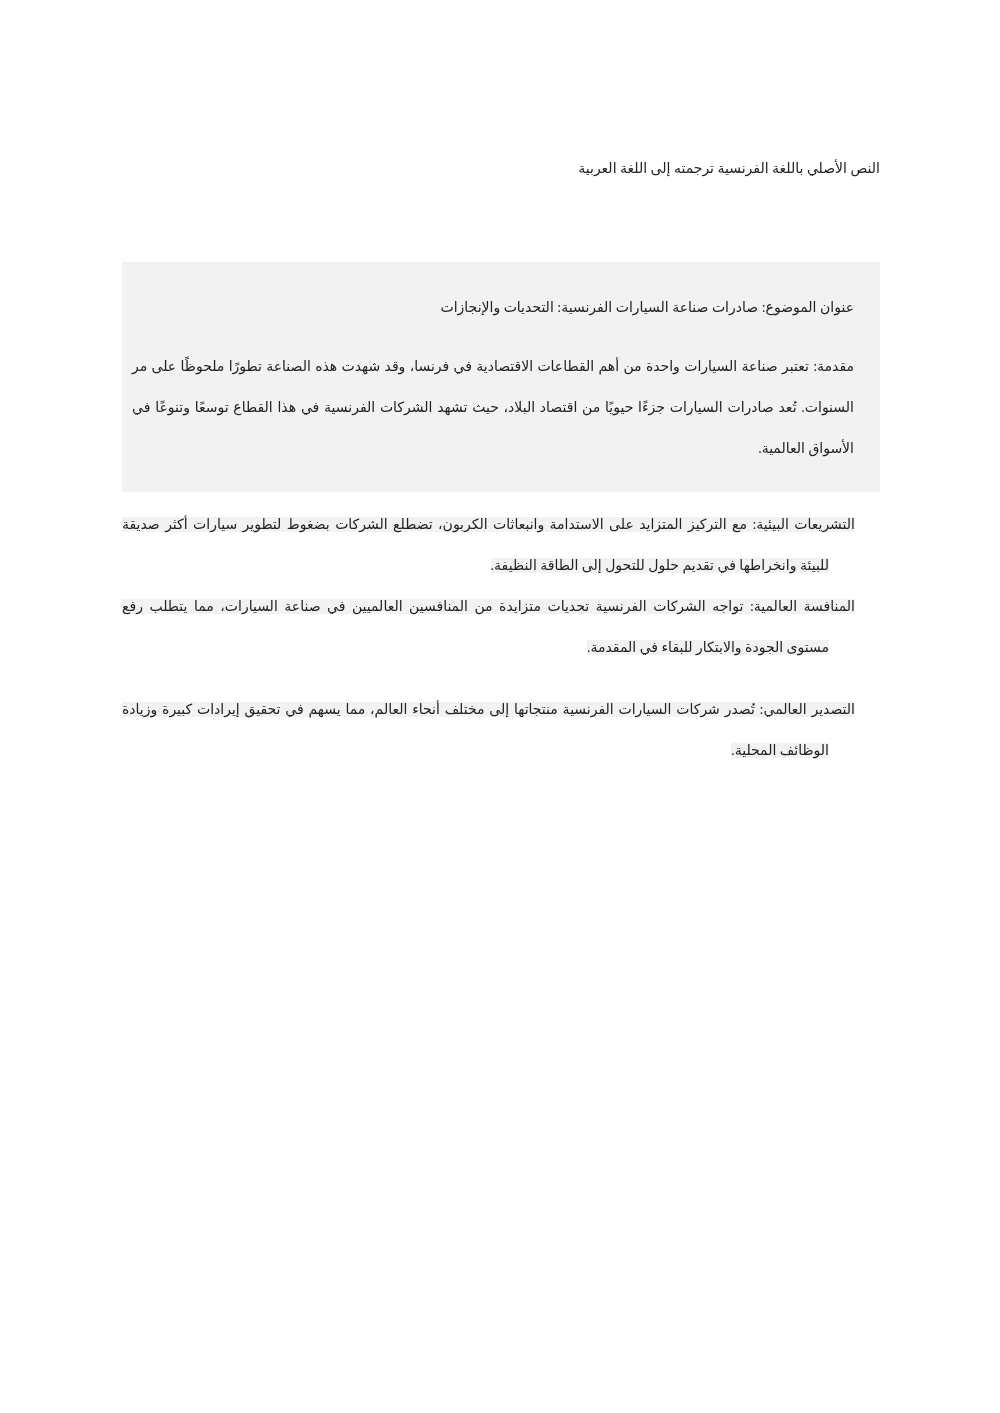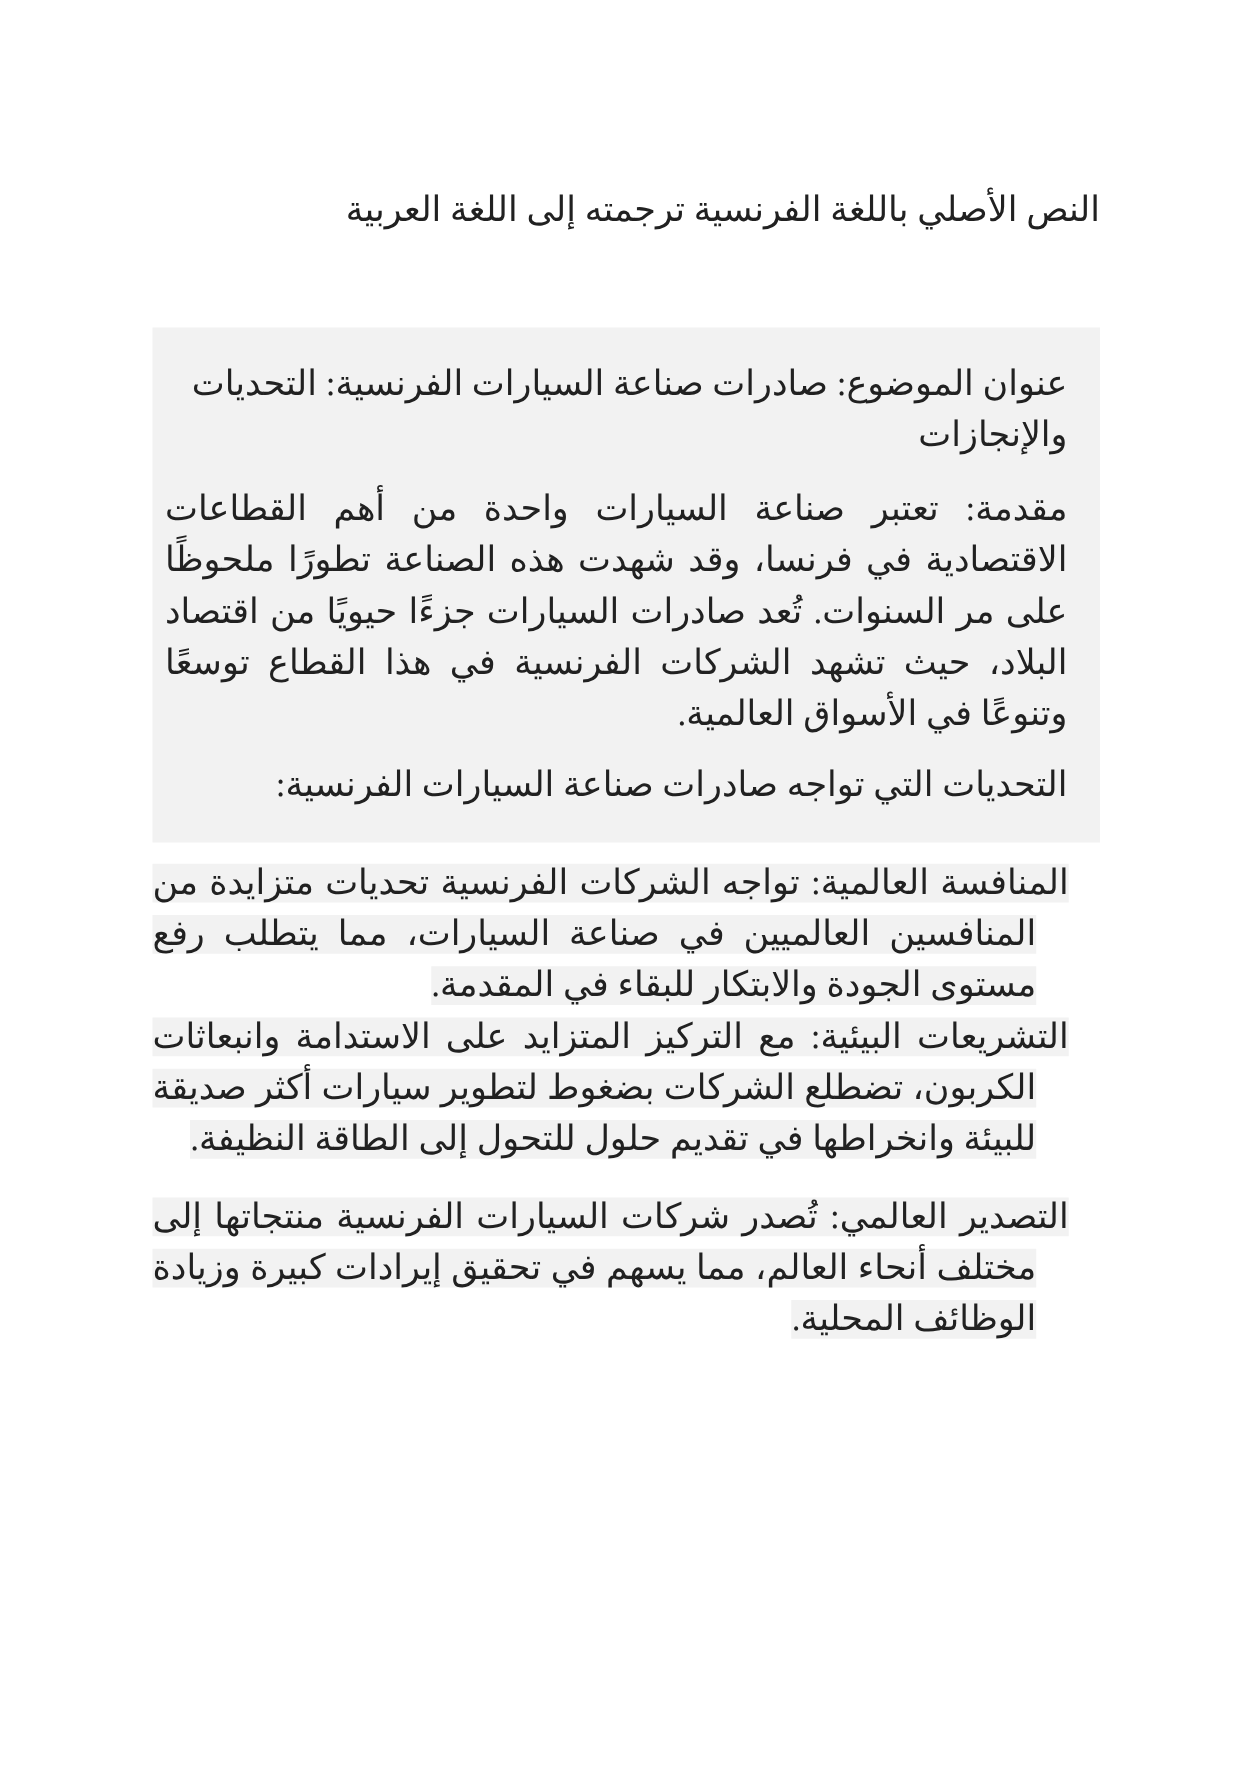--- a/index.html
+++ b/index.html
@@ -6,21 +6,21 @@
   .page{
     position:relative;
     width:1000px;
     height:1413px;
     background:var(--page-bg,#ffffff);
     box-sizing:border-box;
     padding:148px 120px 0 122px;
     direction:rtl;
     unicode-bidi:embed;
     font-family:"Liberation Serif","DejaVu Serif","DejaVu Sans",serif;
-    font-size:28px;
+    font-size:14px;
     line-height:41px;
     color:var(--text-color,#212121);
     overflow:hidden;
   }
   .doc-title{
     margin:0 0 73px 0;
     text-align:right;
     white-space:nowrap;
   }
   .shade-block{
@@ -53,26 +53,25 @@
 </head>
 <body>
 
 <div class="page" style="--hl: #f2f2f2; --text-color: #212121; --page-bg: #ffffff;">
 
   <p class="doc-title">النص الأصلي باللغة الفرنسية ترجمته إلى اللغة العربية</p>
 
   <div class="shade-block">
     <p class="heading">عنوان الموضوع: صادرات صناعة السيارات الفرنسية: التحديات والإنجازات</p>
     <p class="intro">مقدمة: تعتبر صناعة السيارات واحدة من أهم القطاعات الاقتصادية في فرنسا، وقد شهدت هذه الصناعة تطورًا ملحوظًا على مر السنوات. تُعد صادرات السيارات جزءًا حيويًا من اقتصاد البلاد، حيث تشهد الشركات الفرنسية في هذا القطاع توسعًا وتنوعًا في الأسواق العالمية.</p>
-    <p class="sub-heading">التحديات التي تواجه صادرات صناعة السيارات الفرنسية:</p>
   </div>
 
   <div class="items challenges">
+    <p class="item"><span class="hl">التشريعات البيئية: مع التركيز المتزايد على الاستدامة وانبعاثات الكربون، تضطلع الشركات بضغوط لتطوير سيارات أكثر صديقة للبيئة وانخراطها في تقديم حلول للتحول إلى الطاقة النظيفة.</span></p>
     <p class="item"><span class="hl">المنافسة العالمية: تواجه الشركات الفرنسية تحديات متزايدة من المنافسين العالميين في صناعة السيارات، مما يتطلب رفع مستوى الجودة والابتكار للبقاء في المقدمة.</span></p>
-    <p class="item"><span class="hl">التشريعات البيئية: مع التركيز المتزايد على الاستدامة وانبعاثات الكربون، تضطلع الشركات بضغوط لتطوير سيارات أكثر صديقة للبيئة وانخراطها في تقديم حلول للتحول إلى الطاقة النظيفة.</span></p>
   </div>
 
 
   <div class="items achievements">
     <p class="item"><span class="hl">التصدير العالمي: تُصدر شركات السيارات الفرنسية منتجاتها إلى مختلف أنحاء العالم، مما يسهم في تحقيق إيرادات كبيرة وزيادة الوظائف المحلية.</span></p>
   </div>
 
 </div>
 
 </body></html>

